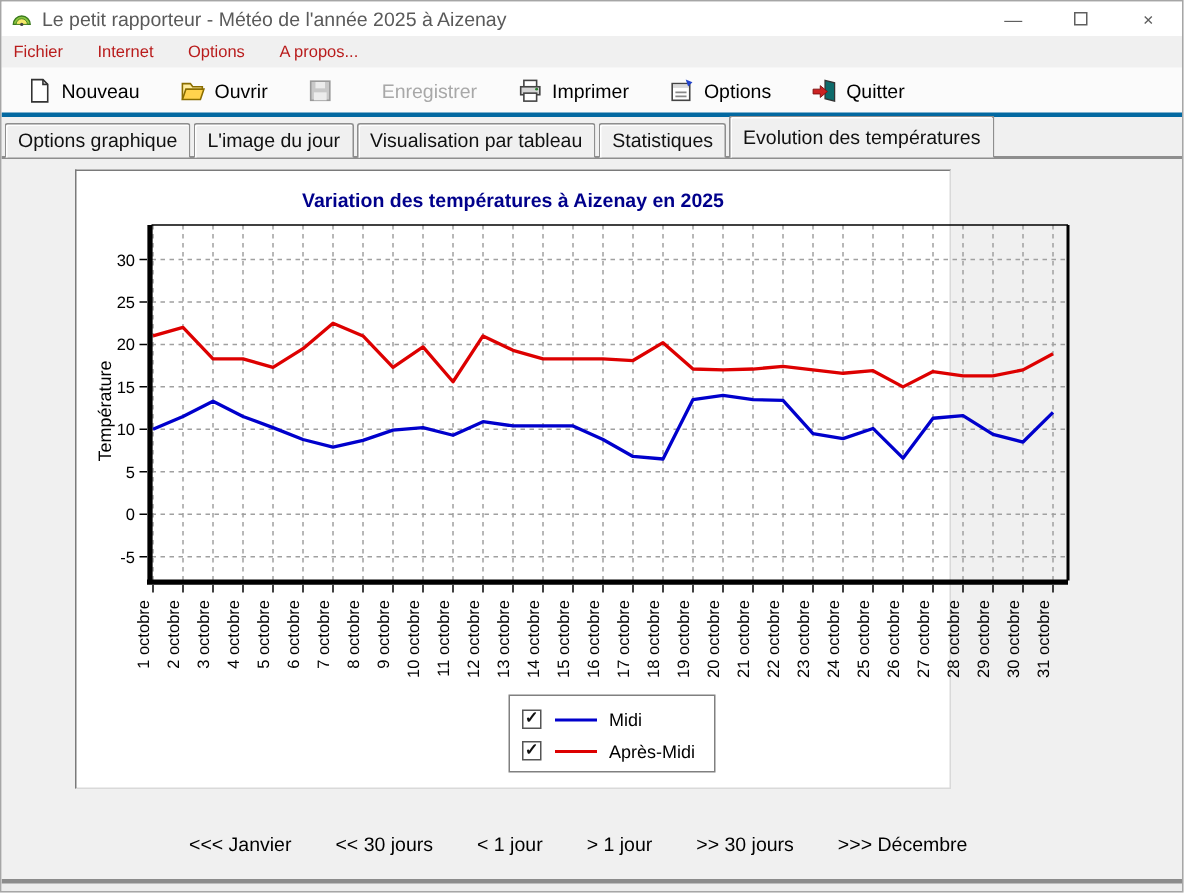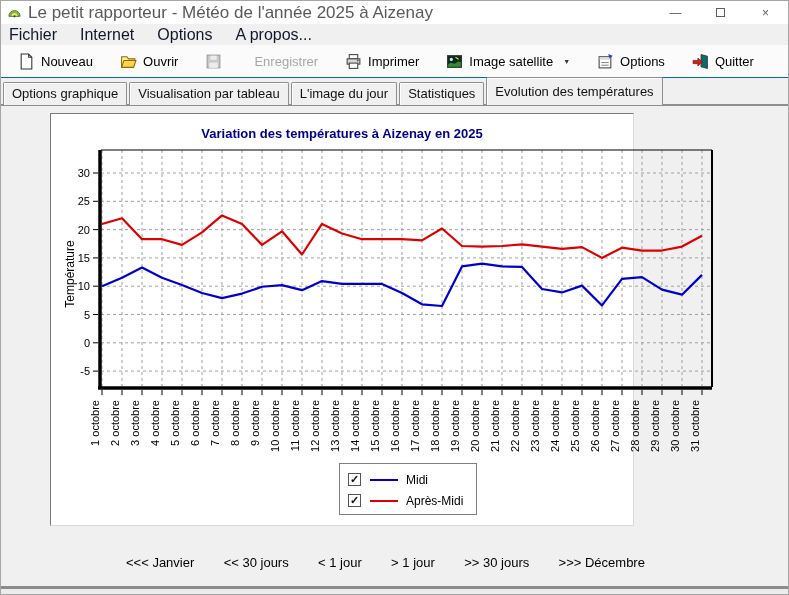--- a/index.html
+++ b/index.html
@@ -4,34 +4,34 @@
 <style>
   * { margin:0; padding:0; box-sizing:border-box; }
   html,body { width:789px; height:595px; background:#fff; font-family:"Liberation Sans", sans-serif; }
   #window { position:absolute; left:0; top:0; width:789px; height:595px; background:#f0f0f0;
             border:1px solid #a6a6a6; overflow:hidden; }
 
   
   .titlebar { position:absolute; left:0; top:0; width:100%; height:23px; background:#ffffff;
               display:flex; align-items:center; }
   .app-icon { width:15px; height:15px; margin-left:6px; }
-  .title-text { margin-left:6px; font-size:17px; color:#5a5a5a; }
+  .title-text { margin-left:6px; font-size:13px; color:#5a5a5a; }
   .win-controls { position:absolute; right:0; top:0; height:23px; display:flex; }
   .win-btn { width:45px; height:23px; display:flex; align-items:center; justify-content:center;
              color:#5f5f5f; font-size:12px; cursor:default; }
   .max-box { display:inline-block; width:9px; height:9px; border:1px solid #5f5f5f; }
 
   
   .menubar { position:absolute; left:0; top:23px; width:100%; height:21px; background:#f0f0f0;
              display:flex; align-items:center; padding-left:8px; }
-  .menu-item { font-size:16px; color:#0f172a; padding:2px 11px 2px 0; margin-right:12px; }
+  .menu-item { font-size:11px; color:#b91c1c; padding:2px 11px 2px 0; margin-right:12px; }
 
   
   .toolbar { position:absolute; left:0; top:44px; width:100%; height:33px; background:#fbfbfb;
-             border-bottom:1px solid #0369a1; display:flex; align-items:center; padding-left:10px; }
+             border-bottom:3px solid #0369a1; display:flex; align-items:center; padding-left:10px; }
   .tbtn { display:flex; align-items:center; gap:6px; font-size:13px; color:#000; padding:4px 7px;
           margin-right:13px; white-space:nowrap; }
   .tbtn svg { width:17px; height:17px; }
   .tbtn.disabled { color:#a8a8a8;gap:32px; }
   .dd-arrow { font-size:7px; color:#333; margin-left:4px; }
 
   
   .tabbar { position:absolute; left:0; top:77px; width:100%; height:27px; display:flex;
             align-items:flex-end; padding-left:2px; }
   .tabline { position:absolute; left:0; top:103px; width:100%; height:2px; background:#8e8e8e; }
@@ -126,52 +126,42 @@
       <svg viewBox="0 0 16 16">
         <rect x="4" y="1.5" width="8" height="4" fill="#fff" stroke="#444"></rect>
         <rect x="2" y="5.5" width="12" height="5" fill="#d6d6d6" stroke="#444"></rect>
         <rect x="4" y="9.5" width="8" height="5" fill="#fff" stroke="#444"></rect>
         <circle cx="12" cy="7" r="0.9" fill="#2e7d32"></circle>
       </svg>
       <span>Imprimer</span>
     </div>
     <div class="tbtn">
       <svg viewBox="0 0 16 16">
-        <rect x="1.5" y="2.5" width="13" height="11" fill="#0d2b1d" stroke="#333"></rect>
-        <path d="M2 11c3-4 5 1 8-2 2-2 4 0 4 0v4H2z" fill="#2f8f2f"></path>
-        <circle cx="5" cy="6" r="1.5" fill="#cfe8ff"></circle>
-        <path d="M9 4l3 2" stroke="#e8e452" stroke-width="1"></path>
-      </svg>
-      <span>Image satellite</span>
-      <span class="dd-arrow">▼</span>
-    </div>
-    <div class="tbtn">
-      <svg viewBox="0 0 16 16">
         <rect x="2" y="3.5" width="11" height="10.5" fill="#fff" stroke="#444"></rect>
         <rect x="2.5" y="4" width="10" height="2.2" fill="#d9d9d9"></rect>
         <line x1="4" y1="9" x2="11" y2="9" stroke="#888"></line>
         <line x1="4" y1="11.5" x2="11" y2="11.5" stroke="#888"></line>
         <path d="M10.5 1l4.2 1.6-2.7 2.8z" fill="#2244cc"></path>
       </svg>
       <span>Options</span>
     </div>
     <div class="tbtn">
       <svg viewBox="0 0 16 16">
         <path d="M8.5 1.5L14.5 3v11.5L8.5 13z" fill="#0e6b6b" stroke="#333" stroke-width="0.8"></path>
         <path d="M1 7h4.5V4.8L10 8.5l-4.5 3.7V10H1z" fill="#cc2222" stroke="#801010" stroke-width="0.6"></path>
       </svg>
       <span>Quitter</span>
     </div>
   </div>
 
   <div class="tabline"></div>
   <div class="tabbar">
     <div class="tab">Options graphique</div>
+    <div class="tab">L'image du jour</div>
     <div class="tab">Visualisation par tableau</div>
-    <div class="tab">L'image du jour</div>
     <div class="tab">Statistiques</div>
     <div class="tab active">Evolution des températures</div>
   </div>
 
   <div class="content">
     <div class="chart-panel">
       <div class="chart-title" style="color: rgb(0, 0, 139);">Variation des températures à Aizenay en 2025</div>
       <svg id="chart-svg">
           <g>
             <line x1="50" x2="661" y1="59" y2="59" stroke="#a0a0a0" stroke-width="1" stroke-dasharray="3 3"></line>

